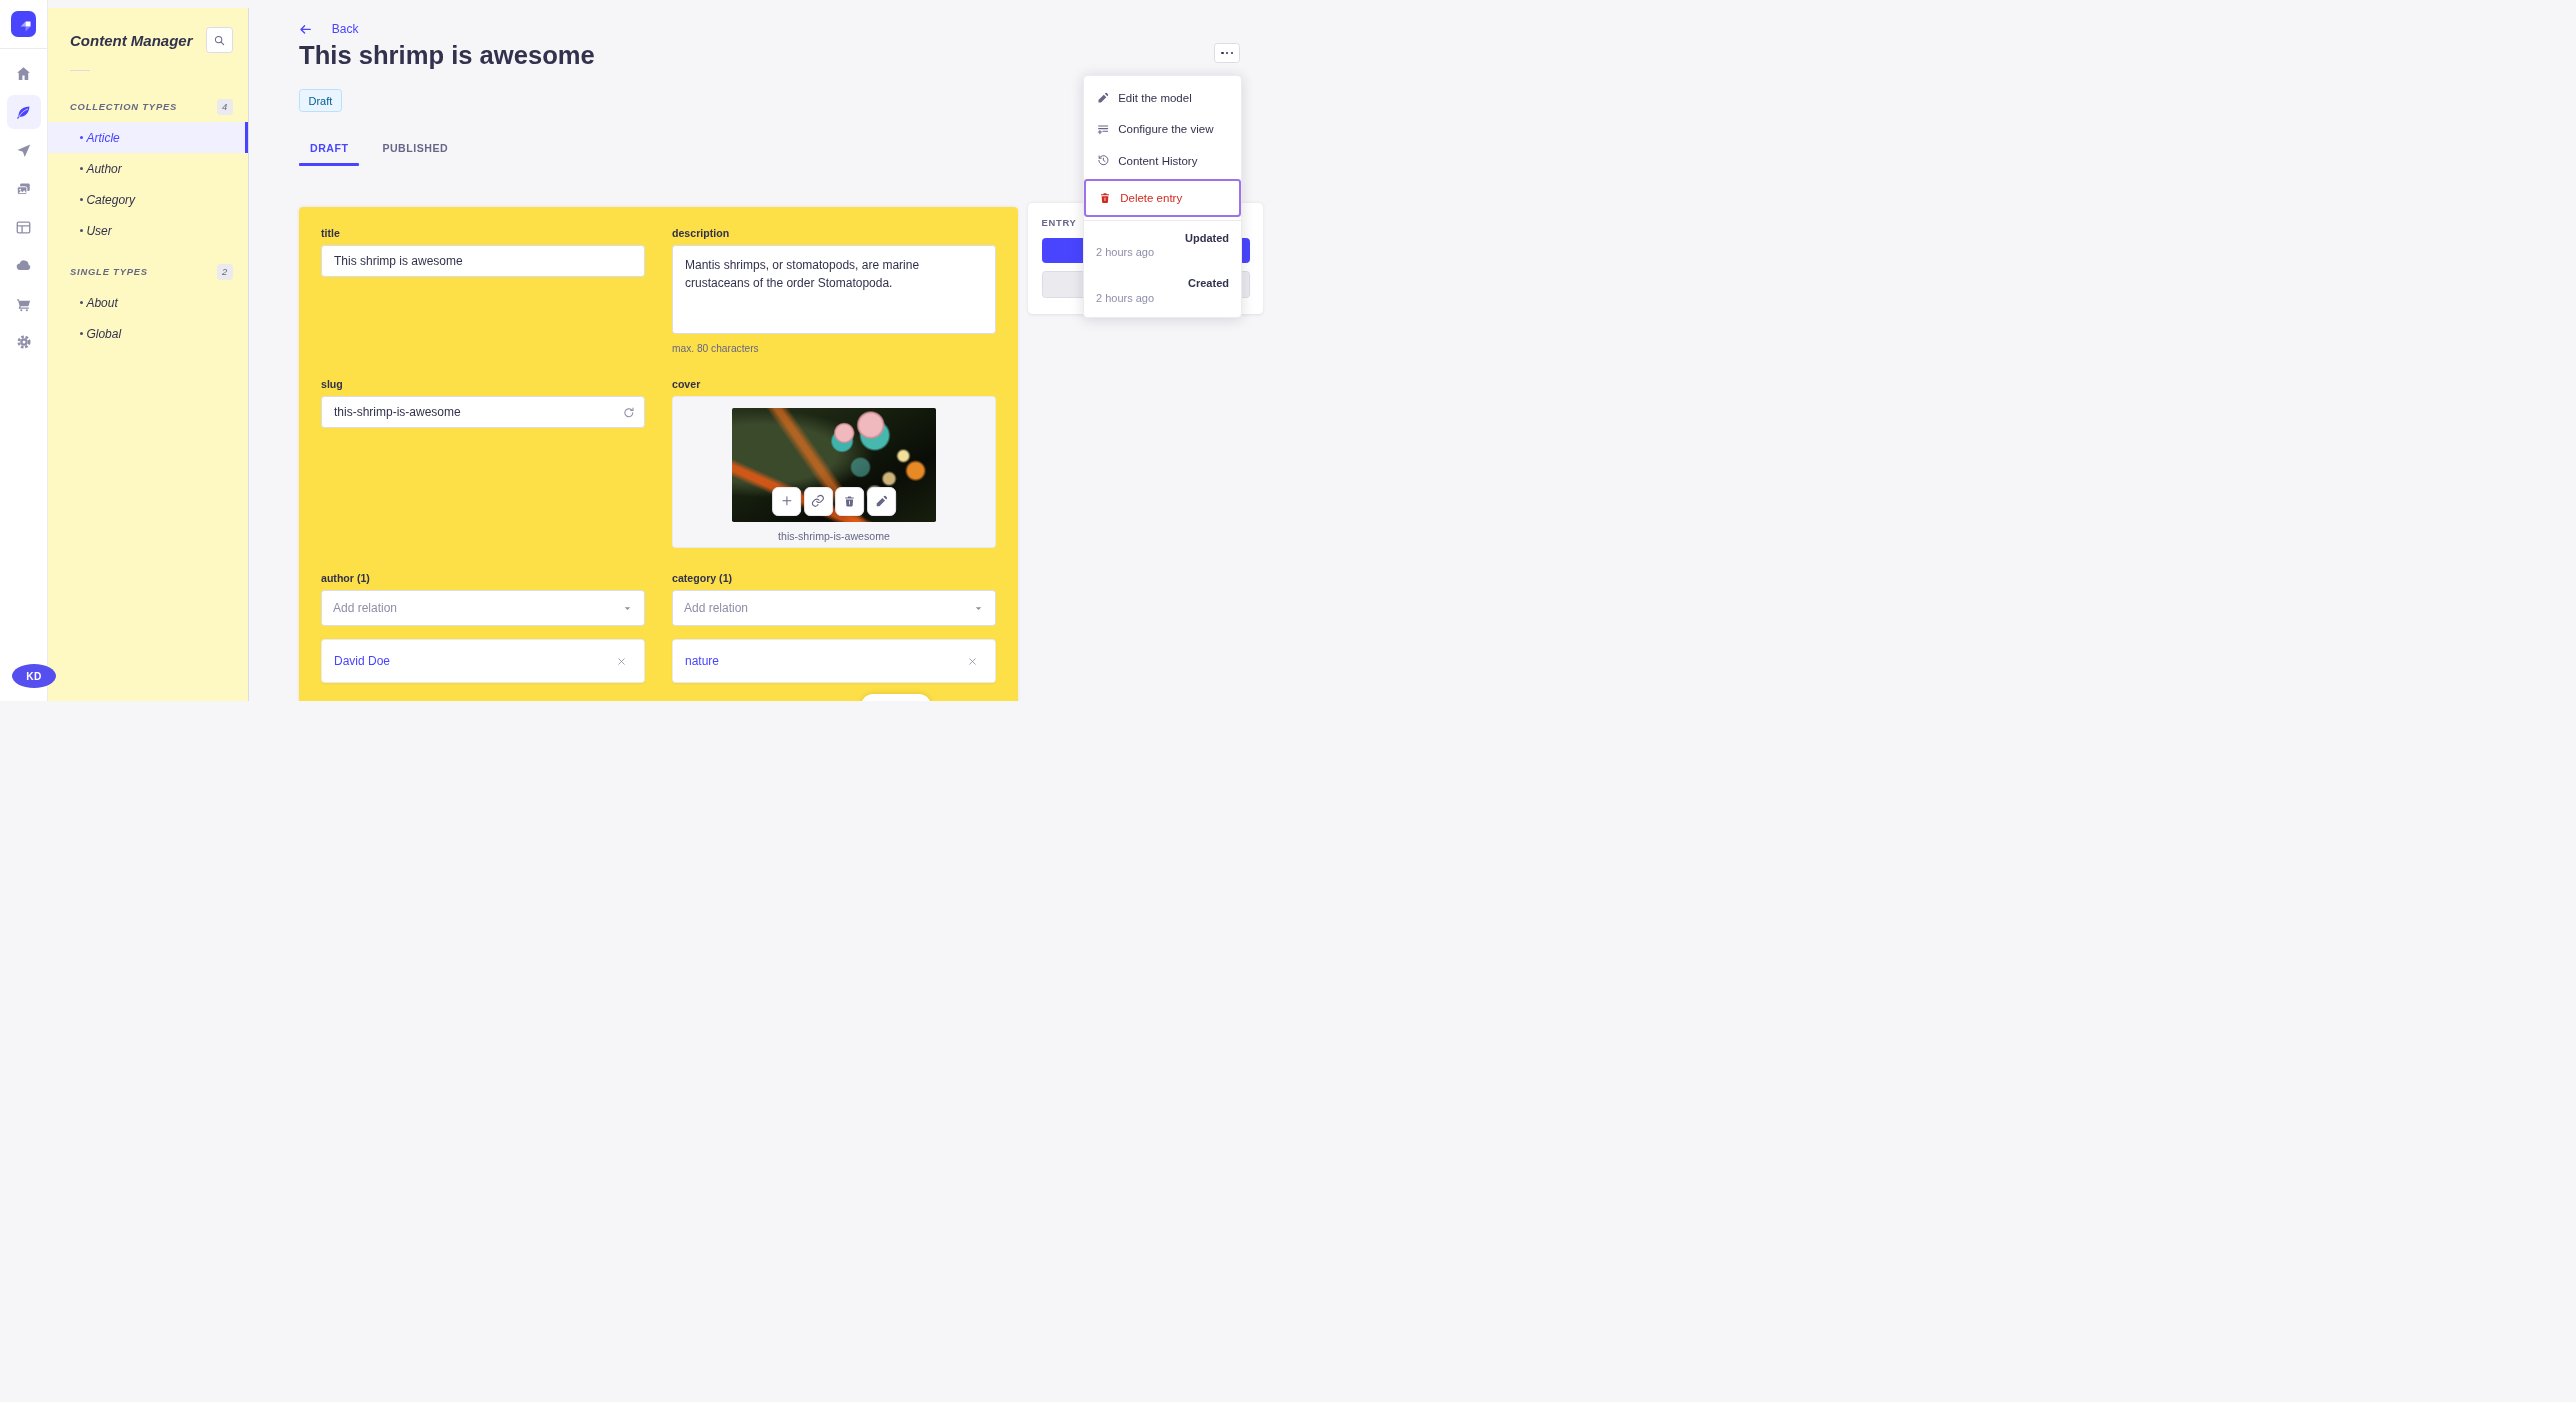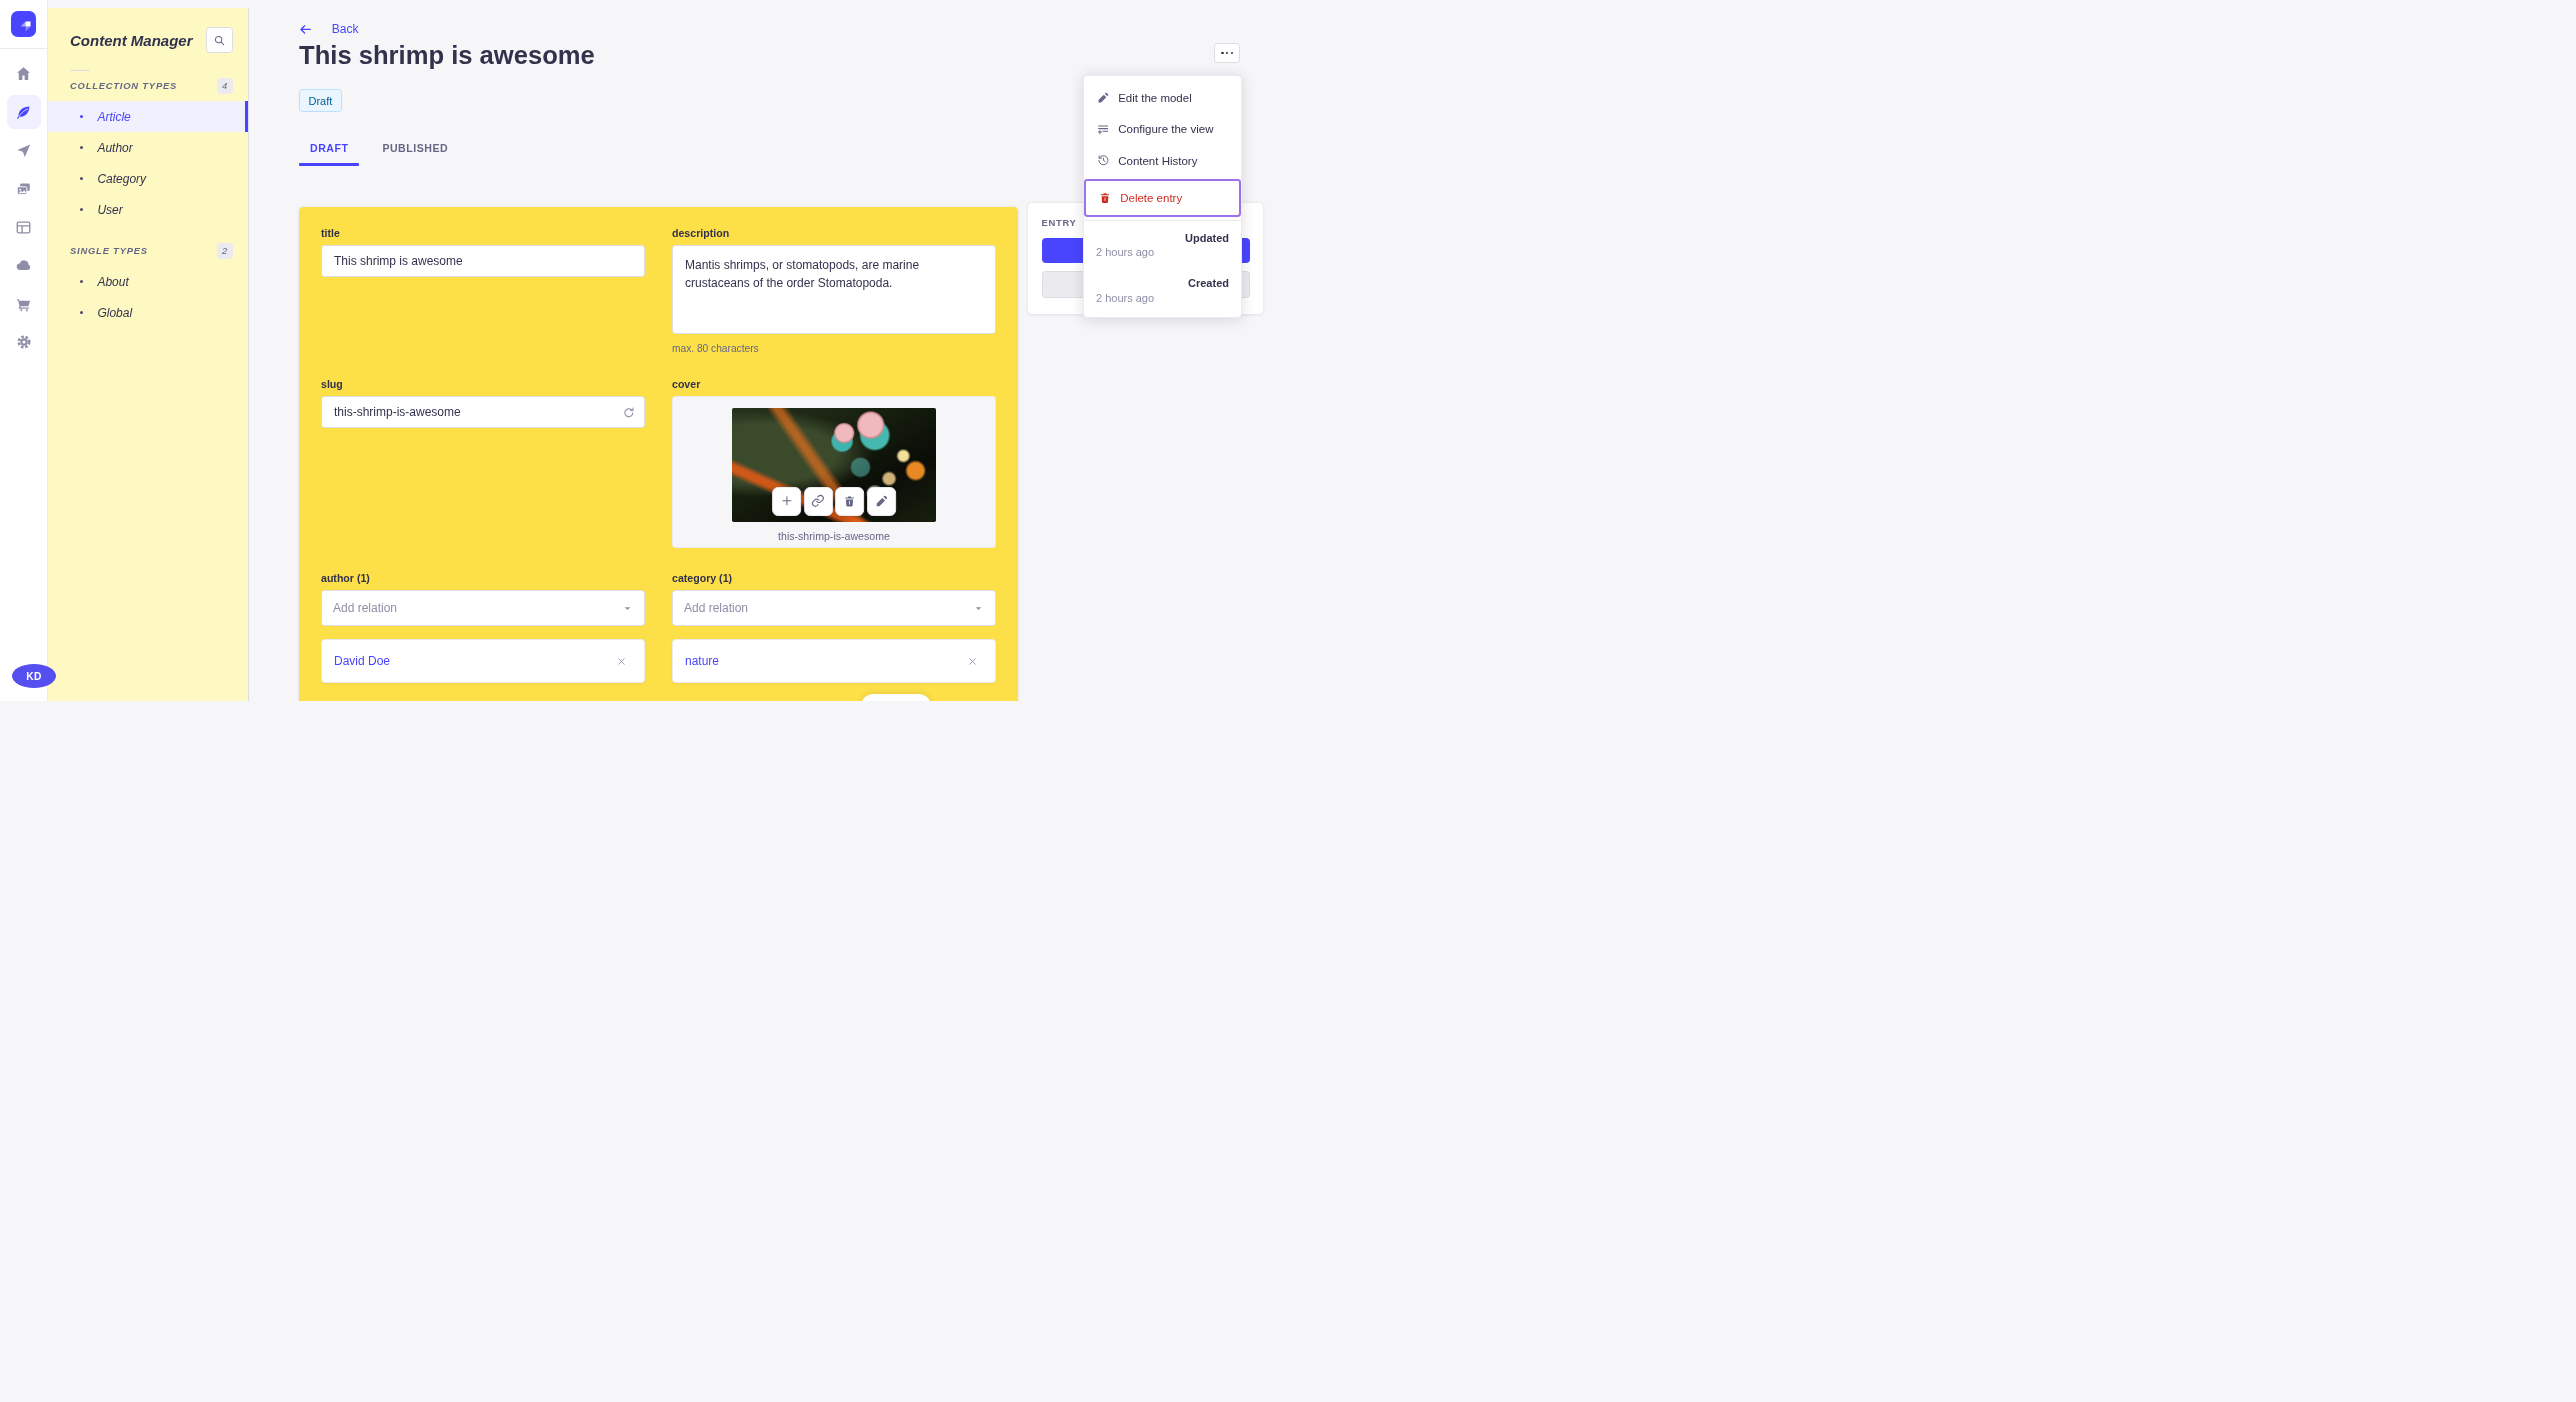--- a/index.html
+++ b/index.html
@@ -29,26 +29,26 @@
   
   .subnav { position:absolute; left:48px; top:8px; width:201px; height:701px;
           background:#fef9c3; border-right:0.9px solid #DCDCE4; z-index:4;font-style:italic; }
   .subnav-head { display:flex; align-items:center; justify-content:space-between;
           padding:19px 15.3px 0 22px; }
   .subnav-title { font-size:15px; font-weight:bold; color:#32324D; }
   .search-btn { width:26.4px; height:26.4px; background:#fff; border:0.9px solid #DCDCE4;
           border-radius:3.4px; display:flex; align-items:center; justify-content:center; cursor:pointer; }
   .subnav-divider { width:20.4px; height:0.9px; background:#DCDCE4; margin:17px 0 0 22px; }
   .section-head { display:flex; align-items:center; justify-content:space-between;
-          padding:0 15.3px 0 22px; margin-top:7px; height:15.3px; }
+          padding:0 15.3px 0 22px; margin-top:28px; height:15.3px; }
   .section-label { font-size:9.4px; font-weight:bold; letter-spacing:0.8px; color:#666687; }
   .section-badge { min-width:16px; height:15.3px; padding:0 3.4px; background:#EAEAEF; border-radius:3.4px;
           font-size:9.4px; color:#666687; display:flex; align-items:center; justify-content:center; }
   .nav-list { list-style:none; margin-top:7.7px; }
-  .nav-item { height:31px; display:flex; align-items:center; gap:14px;
+  .nav-item { height:31px; display:flex; align-items:center; gap:3px;
           padding-left:32px; font-size:12px; color:#32324D; cursor:pointer; position:relative; }
   .nav-item .bullet { width:3.4px; height:3.4px; border-radius:50%; background:#4A4A6A; flex:0 0 auto; }
   .nav-item.active { background:#F0F0FF; color:#4945FF; font-weight:500; }
   .nav-item.active .bullet { background:#4945FF; }
   .nav-item.active::after { content:""; position:absolute; right:0; top:0; bottom:0;
           width:2.6px; background:#4945FF; }
 
   
   .main { position:absolute; left:249px; top:0; right:0; height:701px; }
   .back-link { position:absolute; left:50px; top:22px; display:flex; align-items:center; gap:20px;

